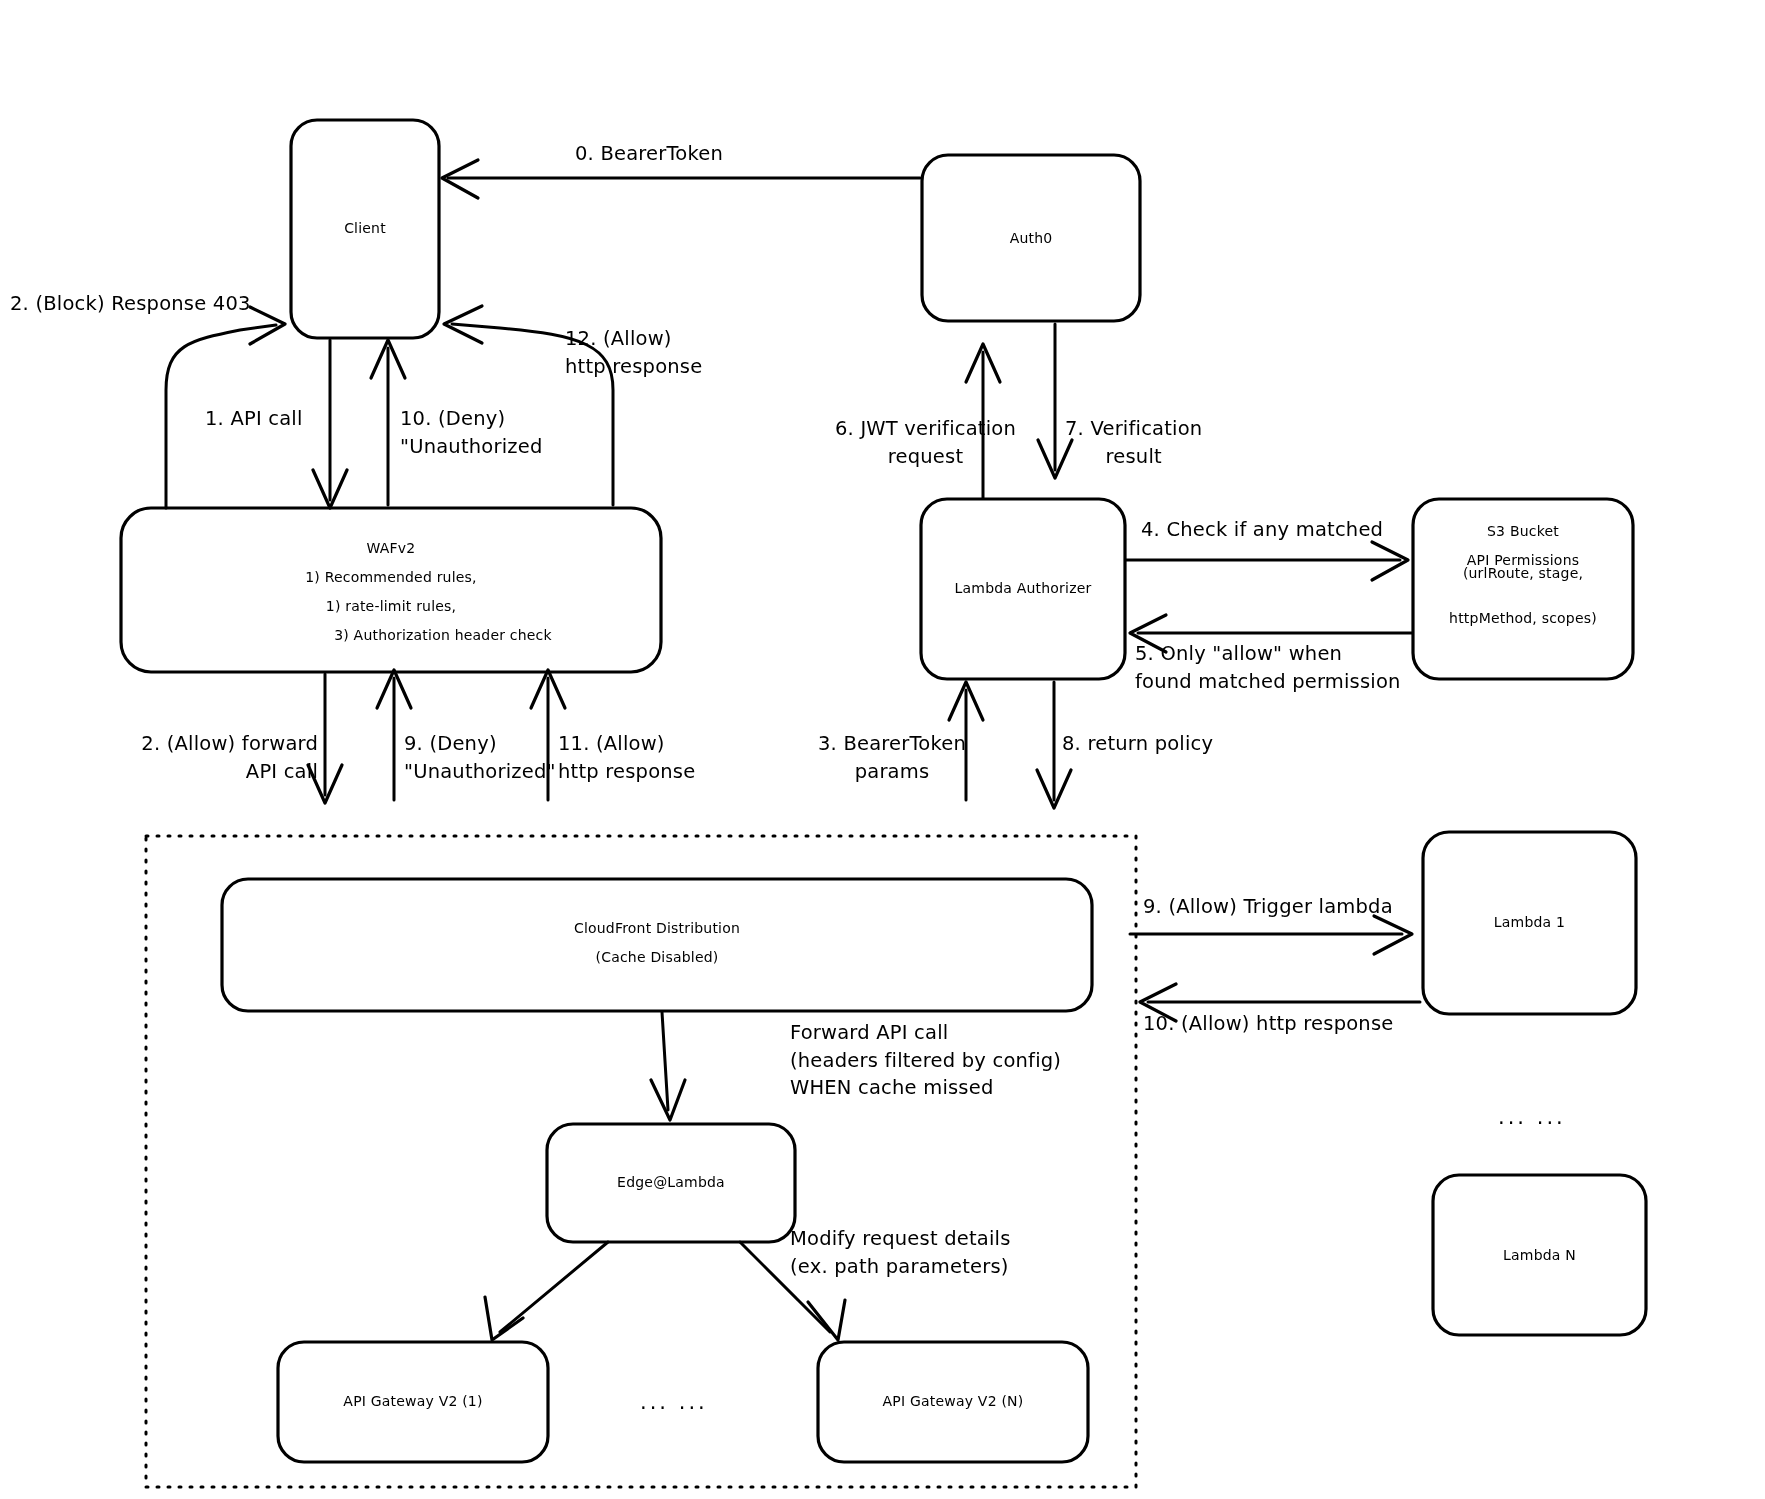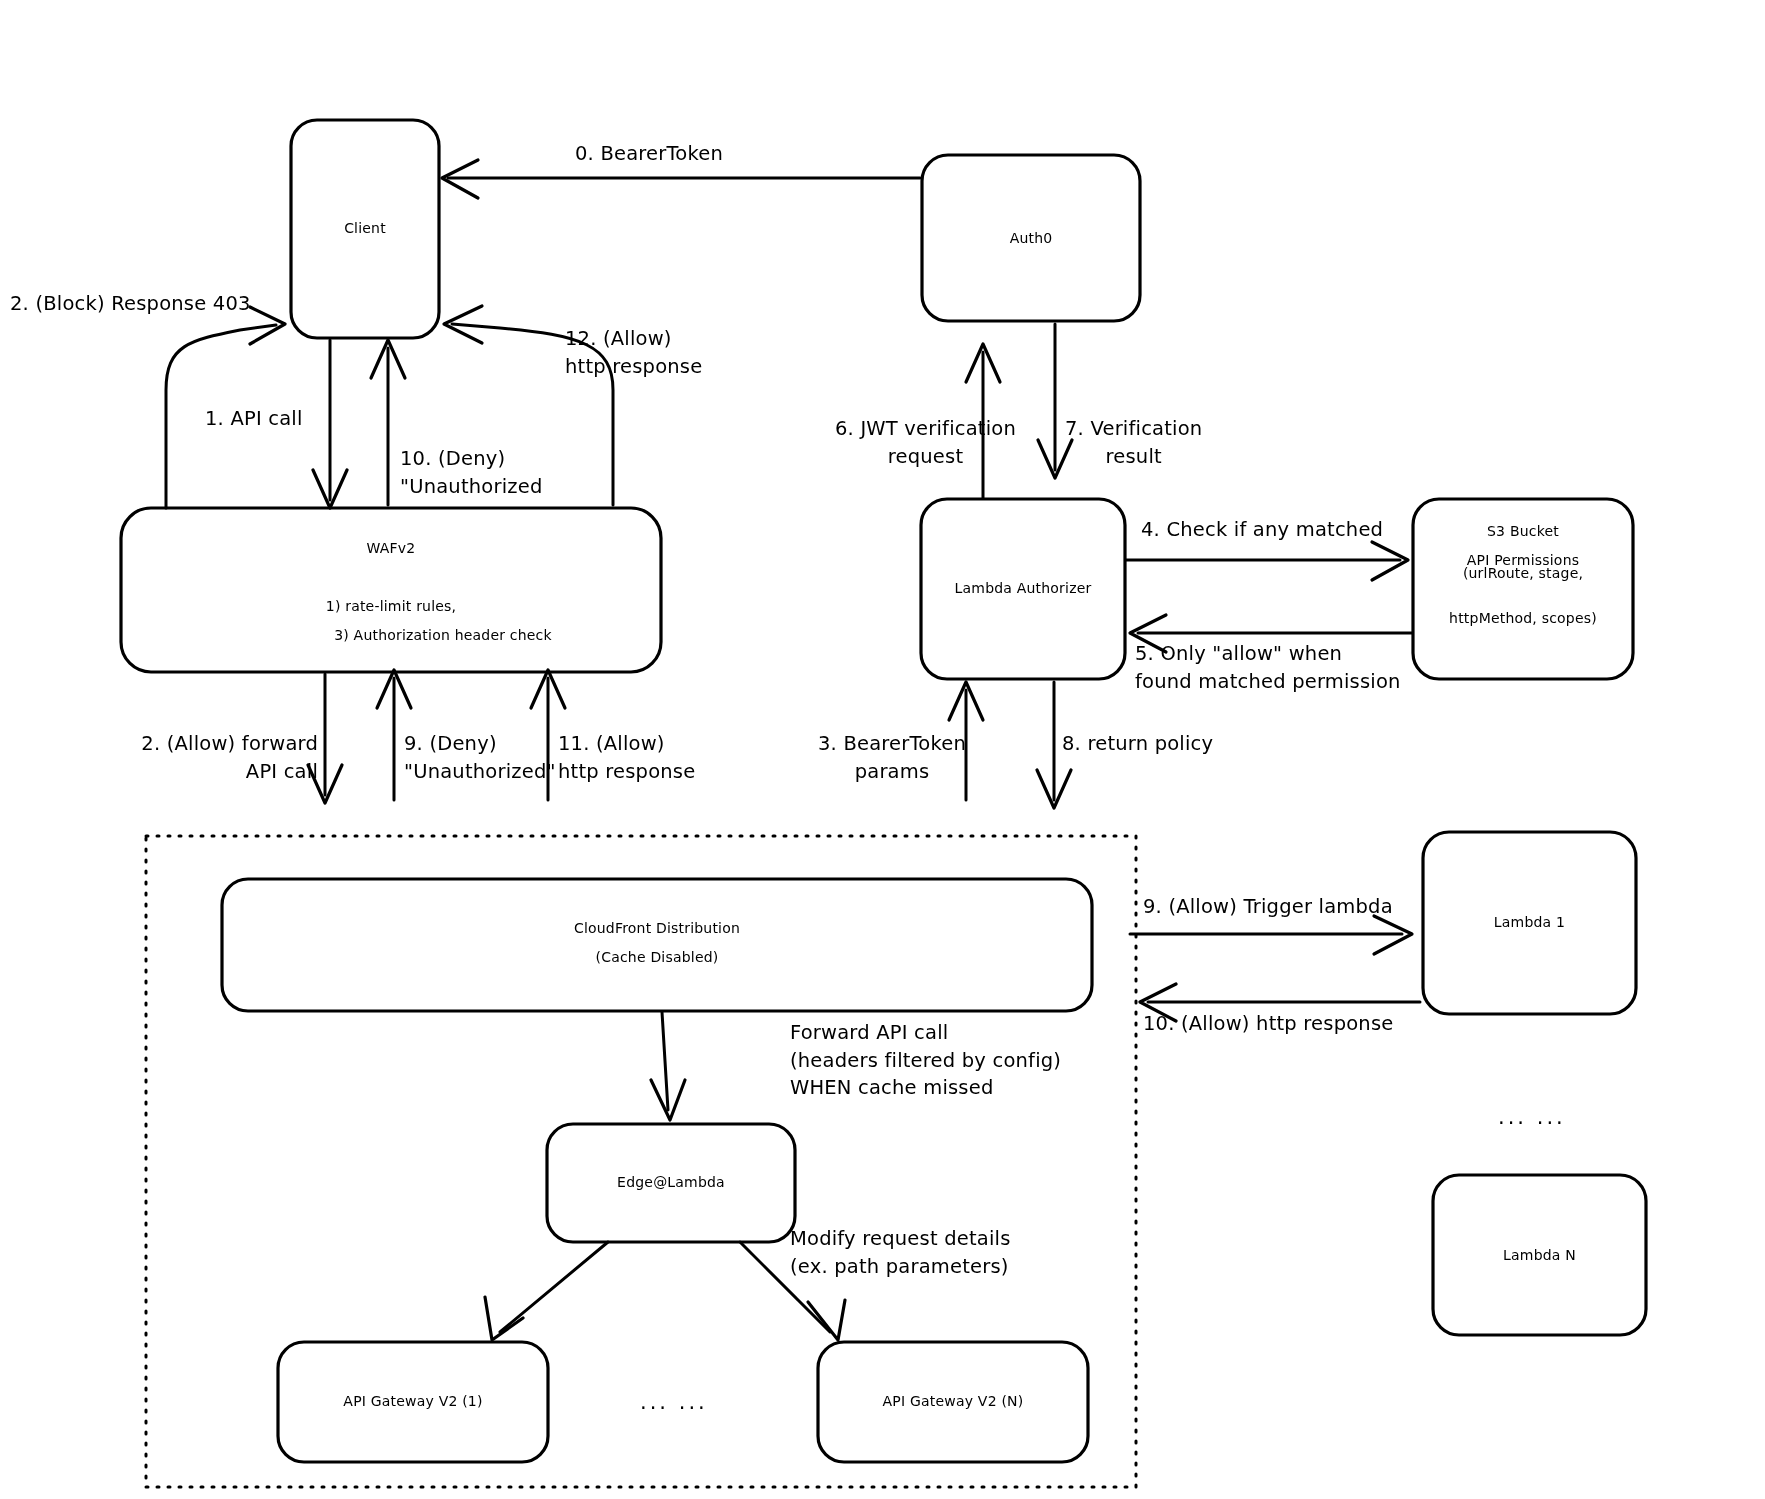--- a/index.html
+++ b/index.html
@@ -142,20 +142,21 @@
       <path class="arrowhead" d="M 808,1302 L 838,1340 L 845,1300"></path>
     </g>
 
   </svg>
 
   <div class="nodetext" style="left:291px;top:218px;width:148px;">Client</div>
 
   <div class="nodetext" style="left:922px;top:228px;width:218px;">Auth0</div>
 
   <div class="nodetext" style="left:121px;top:538px;width:540px;">WAFv2</div>
+  <div class="nodetext" style="left:121px;top:567px;width:540px;">1) Recommended rules,</div>
   <div class="nodetext" style="left:121px;top:596px;width:540px;">1) rate-limit rules,</div>
   <div class="nodetext" style="left:121px;top:625px;width:644px;">3) Authorization header check</div>
 
   <div class="nodetext" style="left:911px;top:578px;width:224px;">Lambda Authorizer</div>
 
   <div class="nodetext" style="left:1405px;top:521px;width:236px;">S3 Bucket</div>
   <div class="nodetext" style="left:1405px;top:550px;width:236px;">API Permissions</div>
   <div class="nodetext" style="left:1405px;top:563px;width:236px;">(urlRoute, stage,</div>
   <div class="nodetext" style="left:1405px;top:608px;width:236px;">httpMethod, scopes)</div>
 
@@ -172,21 +173,21 @@
 
   <div class="ell" style="left:640px;top:1390px;">... ...</div>
   <div class="ell" style="left:1498px;top:1105px;">... ...</div>
 
   <div class="lbl" style="left:575px;top:140px;">0. BearerToken</div>
 
   <div class="lbl" style="left:10px;top:290px;">2. (Block) Response 403</div>
 
   <div class="lbl" style="left:205px;top:405px;">1. API call</div>
 
-  <div class="lbl" style="left:400px;top:405px;margin-top:40px;">10. (Deny)
+  <div class="lbl" style="left:400px;top:405px;">10. (Deny)
 "Unauthorized</div>
 
   <div class="lbl" style="left:565px;top:325px;">12. (Allow)
 http response</div>
 
   <div class="lbl" style="left:835px;top:415px;text-align:center;">6. JWT verification
 request</div>
 
   <div class="lbl" style="left:1065px;top:415px;text-align:center;">7. Verification
 result</div>

